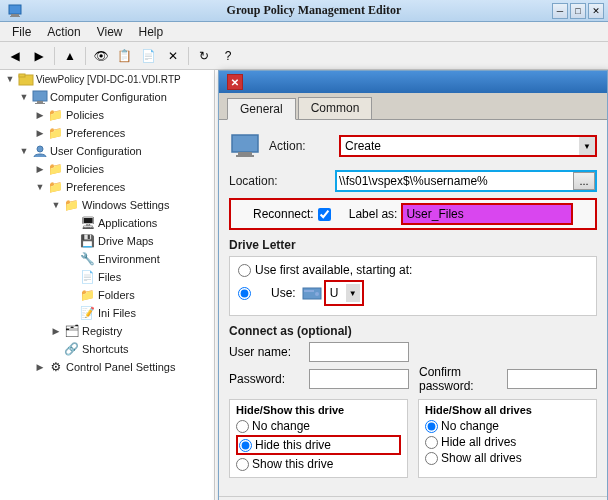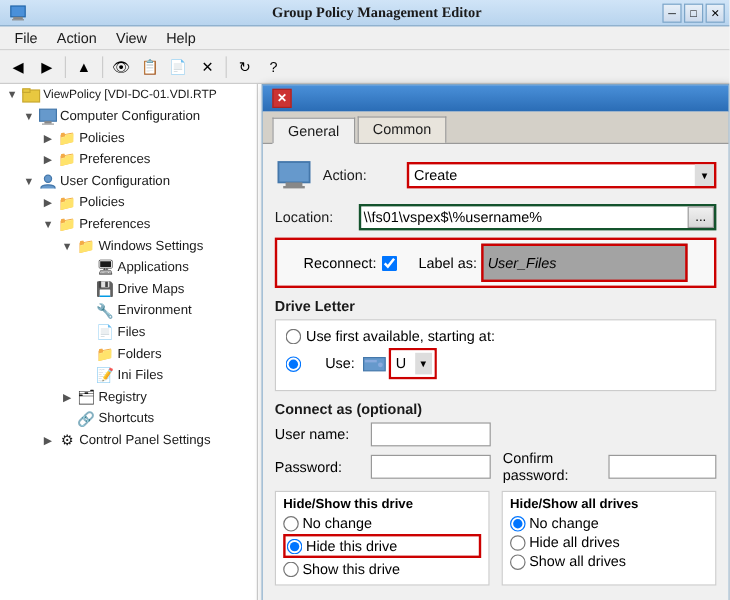--- a/index.html
+++ b/index.html
@@ -197,26 +197,25 @@
       align-items: center;
       justify-content: center;
       cursor: pointer;
       flex-shrink: 0;
     }
     .reconnect-label { margin-right: 4px; font-size: 12px; }
     .reconnect-check { margin-right: 8px; }
     .label-as { margin-left: 10px; margin-right: 4px; font-size: 12px; }
     .label-input {
       flex: 1;
-      height: 32px;
+      height: 22px;
       border: 2px solid #cc0000;
-      background: #a3a3a3;
+      background: #d946ef;
       padding: 1px 3px;
       font-size: 12px;
-      font-style: italic;
     }
 
     .section-title {
       font-size: 12px;
       font-weight: bold;
       color: #1a1a1a;
       margin-bottom: 4px;
       margin-top: 4px;
     }
 
@@ -525,23 +524,23 @@
           <select>
             <option>Create</option>
             <option>Replace</option>
             <option>Update</option>
             <option>Delete</option>
           </select>
           <div class="select-arrow">▼</div>
         </div>
       </div>
 
-      <div style="display:flex; align-items:center; margin-bottom:6px;">
+      <div style="display:flex; align-items:center; margin-bottom:6px;gap:36px;">
         <span class="form-label">Location:</span>
-        <div style="flex:1; display:flex; border:2px solid #14532d; background:white;">
+        <div style="flex:1; display:flex; border:2px solid #0ea5e9; background:white;">
           <input type="text" class="location-input" value="\\fs01\vspex$\%username%" style="">
           <div class="browse-btn">...</div>
         </div>
       </div>
 
       <div style="display:flex; align-items:center; margin-bottom:8px; border:2px solid #cc0000; padding:3px 22px; background:#f8f8f8;">
         <span class="reconnect-label">Reconnect:</span>
         <input type="checkbox" checked="" class="reconnect-check" style="">
         <span class="label-as">Label as:</span>
         <input type="text" class="label-input" value="User_Files" style="">

